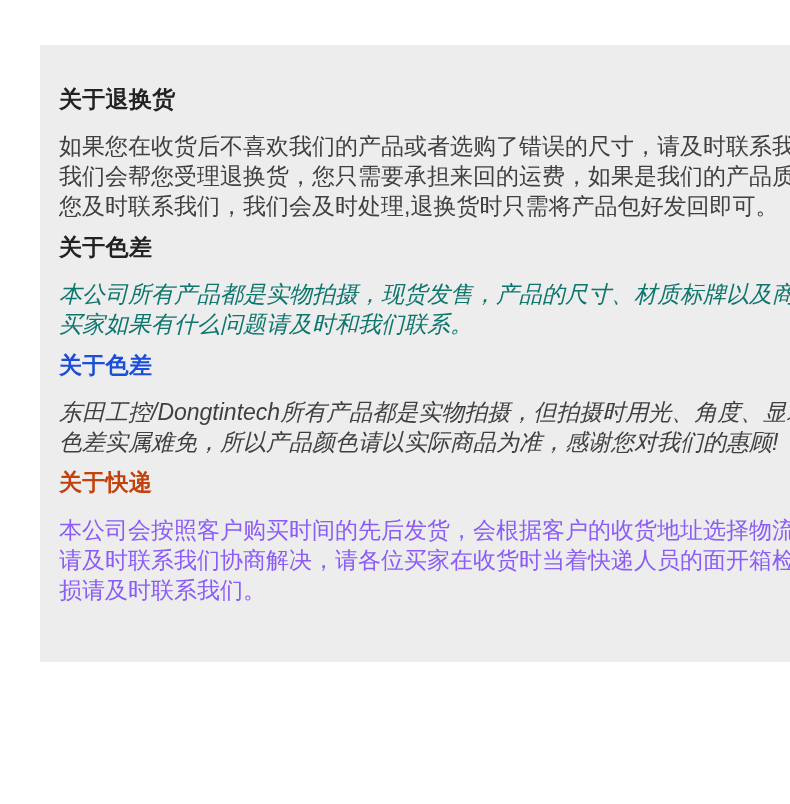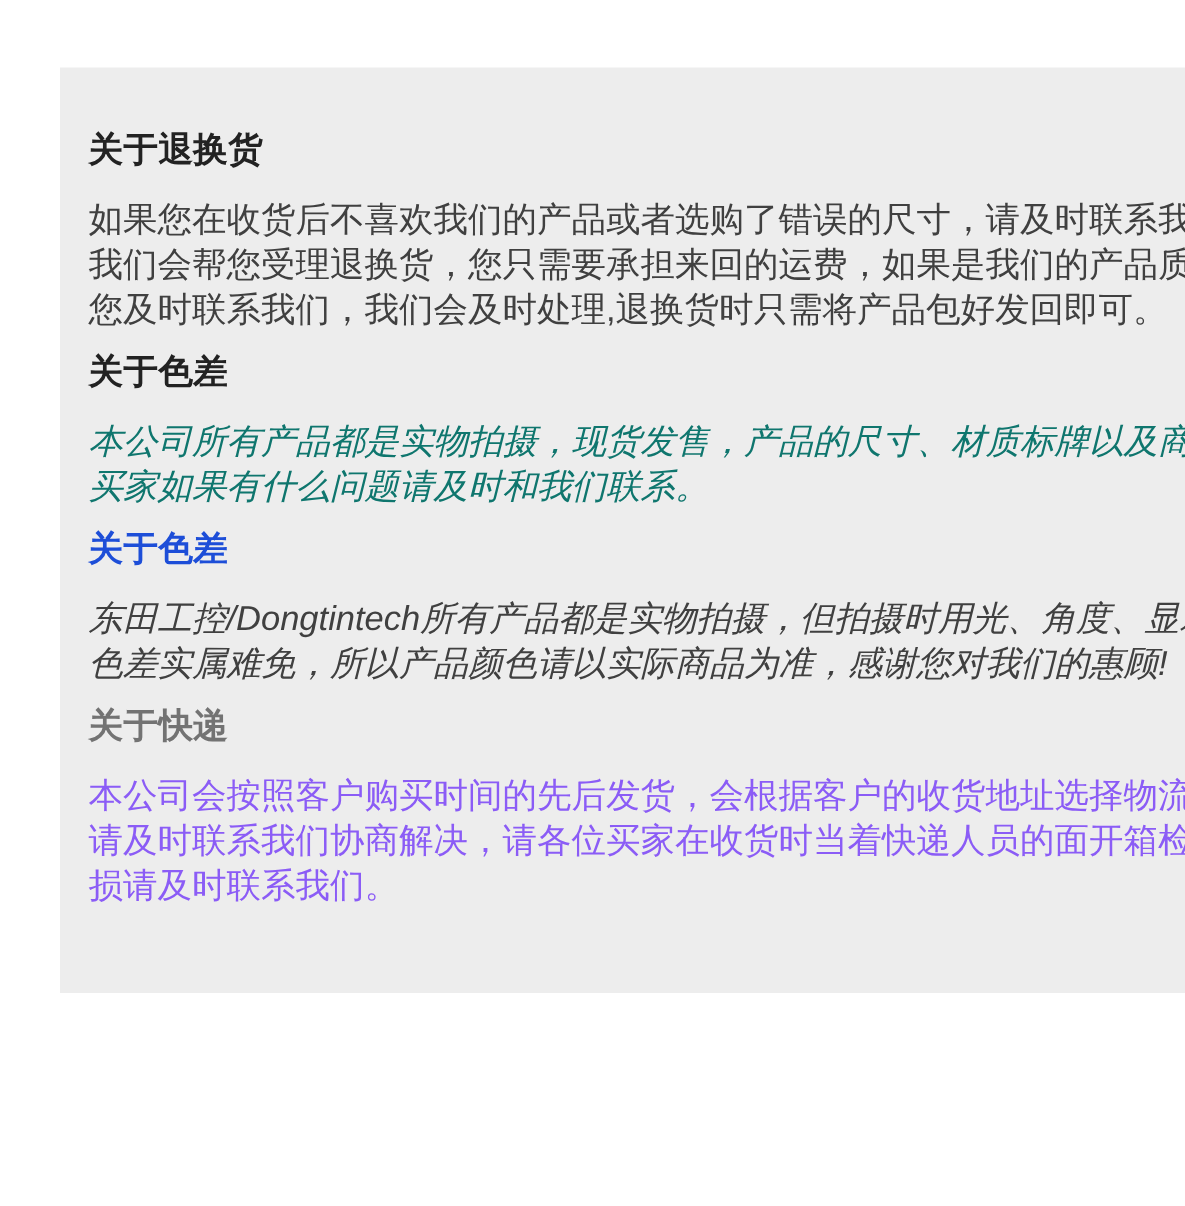--- a/index.html
+++ b/index.html
@@ -58,19 +58,19 @@
 买家如果有什么问题请及时和我们联系。</p>
   </div>
 
   <div class="section">
     <h2 class="section-title" style="color: #1d4ed8;">关于色差</h2>
     <p class="section-body" style="color: rgb(64, 64, 64); font-style: italic;">东田工控/Dongtintech所有产品都是实物拍摄，但拍摄时用光、角度、显示器等方面原因与实物有
 色差实属难免，所以产品颜色请以实际商品为准，感谢您对我们的惠顾!</p>
   </div>
 
   <div class="section">
-    <h2 class="section-title" style="color: #737373;">关于快递</h2>
+    <h2 class="section-title" style="color: #c2410c; font-family: Liberation Serif, serif;">关于快递</h2>
     <p class="section-body" style="color: #8b5cf6;">本公司会按照客户购买时间的先后发货，会根据客户的收货地址选择物流，如有特殊要求，
 请及时联系我们协商解决，请各位买家在收货时当着快递人员的面开箱检查再签收，如有漏
 损请及时联系我们。</p>
   </div>
 
 </div>
 
 </body></html>

